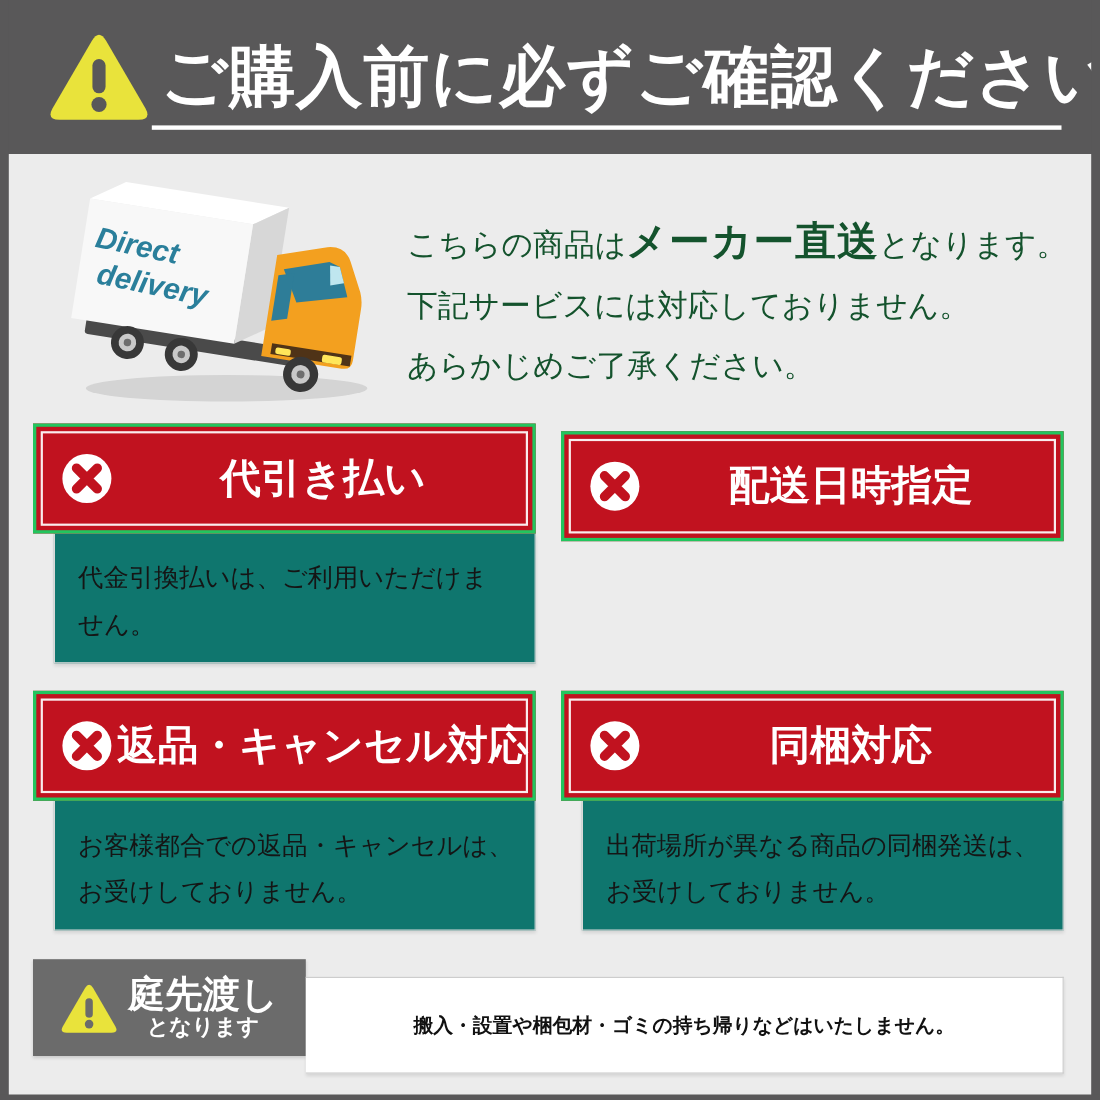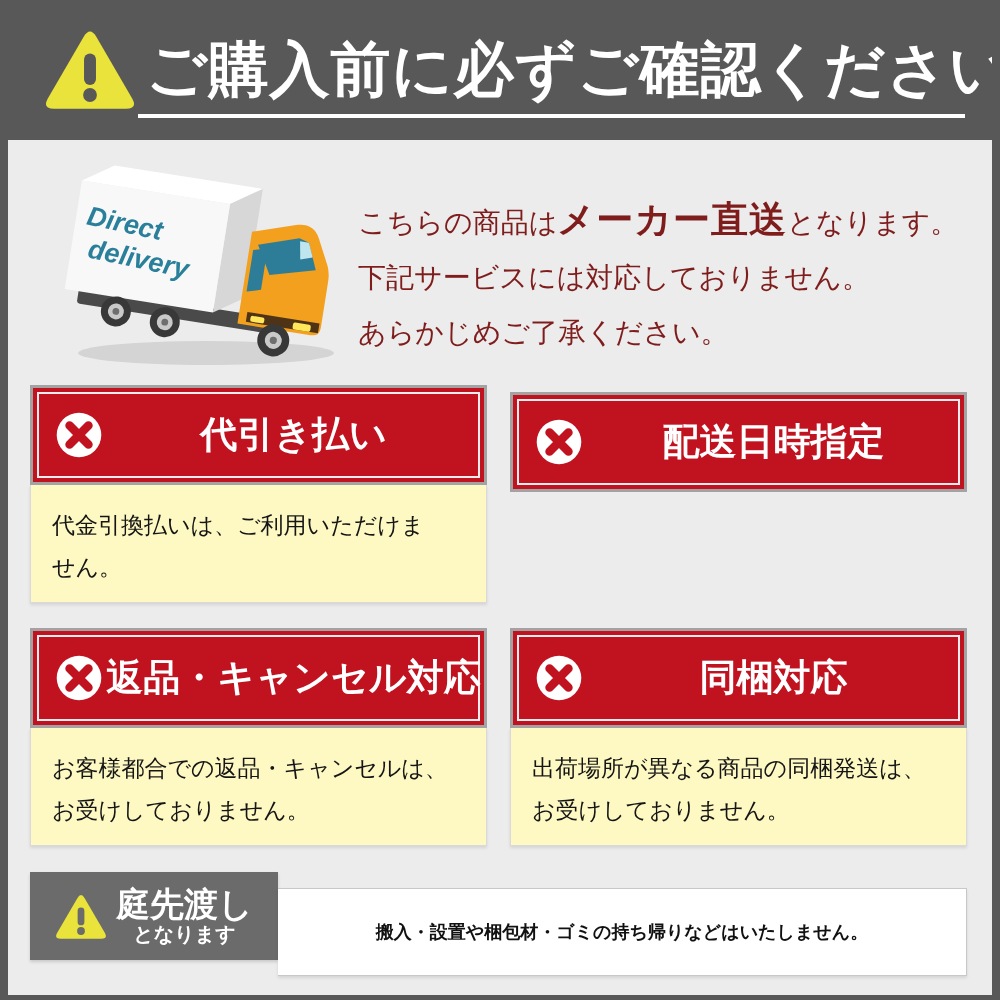--- a/index.html
+++ b/index.html
@@ -18,45 +18,45 @@
   .header { position:absolute; left:0; top:0; width:100%; height:140px; background:#595859; }
   .header .tri { position:absolute; left:44px; top:26px; width:92px; height:92px; }
   .header-title {
     position:absolute; left:146px; top:30px;
     font-size:60px; font-weight:bold; color:#ffffff; letter-spacing:1px; white-space:nowrap;
   }
   .header-underline { position:absolute; left:138px; top:114px; width:827px; height:4px; background:#ffffff; }
 
   
   .truck { position:absolute; left:48px; top:160px; width:304px; height:212px; }
-  .intro-text { position:absolute; left:358px; top:192px; color:#7f1d1d; }
+  .intro-text { position:absolute; left:370px; top:192px; color:#14532d; }
   .intro-line { font-size:28px; line-height:55px; white-space:nowrap; }
   .intro-line .big { font-size:37px; font-weight:bold; letter-spacing:1px; }
 
   
   .card { position:absolute; width:457px; }
   .card.c1 { left:30px;  top:385px; }
   .card.c2 { left:510px; top:392px; }
   .card.c3 { left:30px;  top:628px; }
   .card.c4 { left:510px; top:628px; }
   .card-header {
-    position:relative; height:100px; background:#c1121f; border:3px solid #a3a3a3;
+    position:relative; height:100px; background:#c1121f; border:3px solid #22c55e;
     display:flex; align-items:center; justify-content:center; padding-left:70px;
   }
   .card-header::after {
     content:""; position:absolute; inset:4px; border:2px solid rgba(255,255,255,0.92); pointer-events:none;
   }
   .xicon { position:absolute; left:22px; top:50%; transform:translateY(-50%); width:48px; height:48px; z-index:2; }
   .card-title {
     color:#ffffff; font-size:37px; font-weight:bold; letter-spacing:0; white-space:nowrap; z-index:2;
   }
   .card-body {
-    height:118px; background:#fef9c3; border:1px solid #d9d9d9; border-top:none;
+    height:118px; background:#0f766e; border:1px solid #d9d9d9; border-top:none;
     padding:19px 15px 0 21px; font-size:23px; line-height:42px; color:#151515;
-    white-space:pre-line; box-shadow:0 2px 3px rgba(0,0,0,0.10);
+    white-space:pre-line; box-shadow:0 2px 3px rgba(0,0,0,0.10);margin-left:19px;
   }
 
   
   .footer-dark {
     position:absolute; left:30px; top:872px; width:248px; height:88px; background:#6b6b6b;
     display:flex; align-items:center; justify-content:center; gap:9px;
     box-shadow:0 2px 3px rgba(0,0,0,0.15);
   }
   .footer-dark .tri { width:52px; height:50px; margin-top:4px; }
   .footer-label { display:flex; flex-direction:column; align-items:center; }

